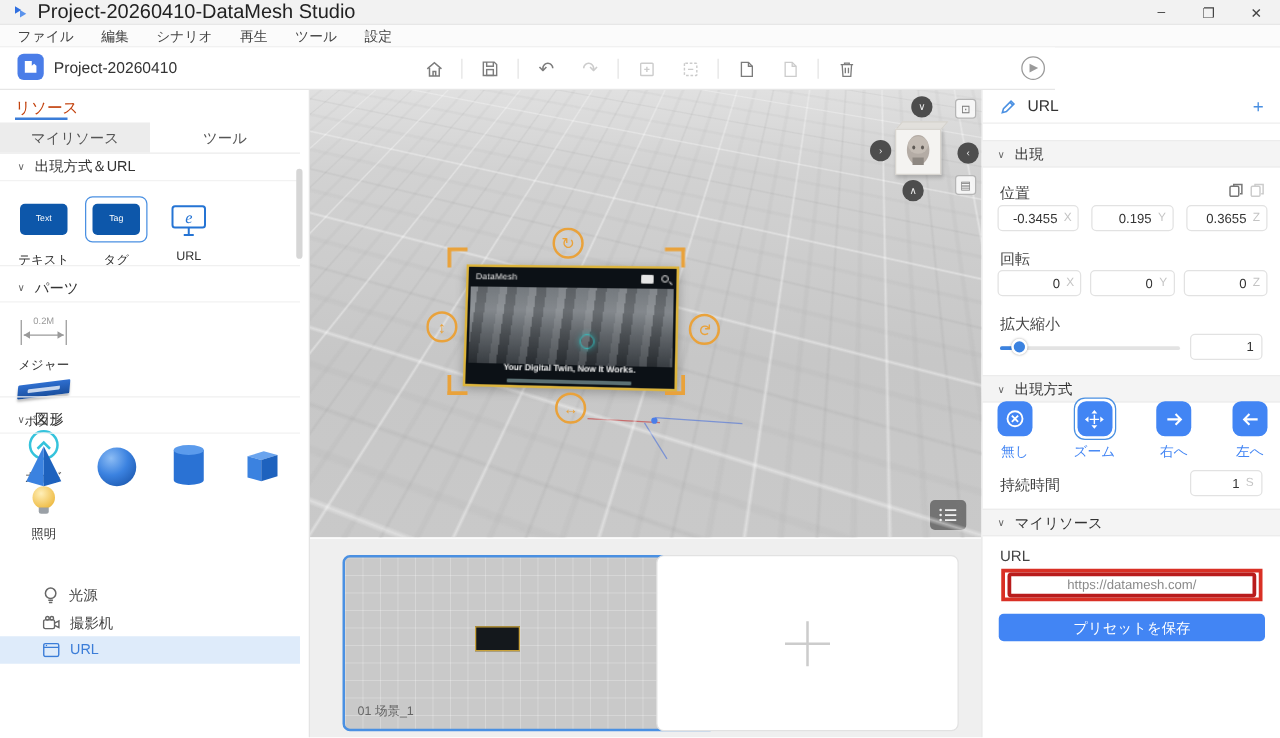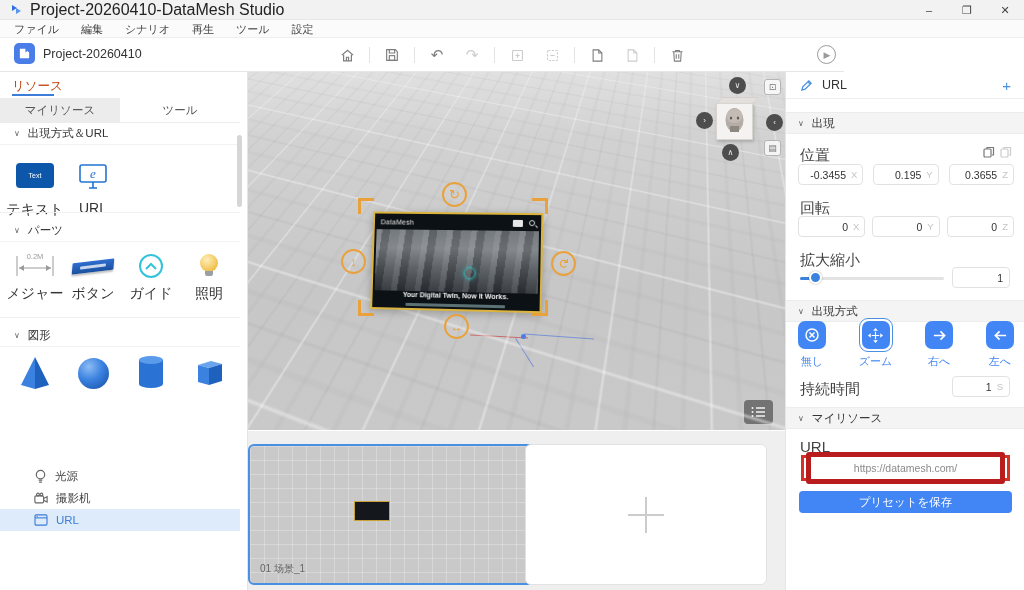--- a/index.html
+++ b/index.html
@@ -35,21 +35,21 @@
   .res-underline { position:absolute; left:12px; top:22px; width:42px; height:2px; background:#3b7dd8; }
   .ltabs { position:absolute; left:0; top:26px; width:240px; height:25px; display:flex; border-bottom:1px solid #ececec; }
   .ltab { flex:1; display:flex; align-items:center; justify-content:center; font-size:11.5px; color:#555; }
   .ltab.inactive { background:#ececec; }
   .lsec { position:absolute; left:0; width:240px; height:22px; display:flex; align-items:center; gap:8px; padding-left:14px; font-size:11.5px; color:#333; border-bottom:1px solid #f2f2f2; }
   .chev { font-size:8px; color:#666; }
   .items-row { position:absolute; display:flex; }
   .litem { width:58px; display:flex; flex-direction:column; align-items:center; gap:7px; }
   .badge { width:38px; height:25px; background:#0d57aa; border-radius:4px; color:#fff; font-size:7px; display:flex; align-items:center; justify-content:center; }
   .sel-wrap { border:1px solid #4a90e2; border-radius:6px; padding:5px 5px; background:#fff; }
-  .litem-label { font-size:14px; color:#333; }
+  .litem-label { font-size:10px; color:#333; }
   .divider { position:absolute; left:0; width:240px; height:1px; background:#f0f0f0; }
   .lscroll { position:absolute; left:237px; top:63px; width:5px; height:72px; border-radius:3px; background:#d6d6d6; }
   .panel-border { position:absolute; left:247px; top:72px; width:1px; height:518px; background:#e4e4e4; }
 
   .measure { width:44px; height:24px; position:relative; color:#9a9a9a; }
   .measure .mtxt { position:absolute; left:0; right:0; top:-2px; text-align:center; font-size:7.5px; color:#9a9a9a; }
   .objlist-hd { position:absolute; left:0; top:368px; width:240px; height:24px; background:#fafafa; border-top:1px solid #e5e5e5; display:flex; align-items:center; padding-left:14px; font-size:11.5px; font-weight:bold; color:#333; }
   .objrow { position:absolute; left:0; width:240px; height:22px; display:flex; align-items:center; gap:8px; padding-left:34px; font-size:11.5px; color:#444; }
   .objrow.sel { background:#deebfa; color:#3b7dd8; }
 
@@ -103,56 +103,56 @@
 
   
   .navcircle { position:absolute; width:17px; height:17px; border-radius:50%; background:#4d4d4d; color:#eee; display:flex; align-items:center; justify-content:center; font-size:8px; }
   .viewcube { position:absolute; left:468px; top:31px; width:37px; height:37px; background:#f4f3f1; border:1px solid #d8d5d0; box-shadow:1px 2px 3px rgba(0,0,0,.18); }
   .cube-top { position:absolute; left:468px; top:25px; width:37px; height:7px; background:#e2e0dc; transform:skewX(-40deg); transform-origin:bottom left; border:1px solid #d4d1cc; }
   .sqbtn { position:absolute; width:17px; height:16px; background:rgba(250,250,250,.85); border:1px solid #b5b5b5; border-radius:3px; color:#777; font-size:9px; display:flex; align-items:center; justify-content:center; }
   .listbtn { position:absolute; left:496px; top:328px; width:29px; height:24px; background:rgba(100,100,100,.85); border-radius:4px; display:flex; align-items:center; justify-content:center; }
 
   
   .timeline { position:absolute; left:248px; top:430px; width:537px; height:160px; background:#efefef; border-top:1px solid #fff; }
-  .scene-card { position:absolute; left:0; top:13px; width:300px; height:141px; background:#c9c9c9; border:2px solid #4a90e2; border-radius:6px; overflow:hidden; }
+  .scene-card { position:absolute; left:26px; top:13px; width:300px; height:141px; background:#c9c9c9; border:2px solid #4a90e2; border-radius:6px; overflow:hidden; }
   .scene-grid { position:absolute; inset:0;
     background-image:linear-gradient(rgba(255,255,255,.25) 1px, transparent 1px), linear-gradient(90deg, rgba(255,255,255,.25) 1px, transparent 1px);
     background-size:14px 14px; }
   .scene-mini { position:absolute; left:104px; top:55px; width:36px; height:20px; background:#14181c; border:1px solid #c9a23a; }
   .scene-label { position:absolute; left:10px; bottom:7px; font-size:10px; color:#666; }
   .add-card { position:absolute; left:277px; top:13px; width:242px; height:141px; background:#fff; border:1px solid #e2e2e2; border-radius:6px; display:flex; align-items:center; justify-content:center; }
   .pluslines { position:relative; width:36px; height:36px; }
   .pluslines::before { content:""; position:absolute; left:0; top:17px; width:36px; height:2px; background:#ccc; }
   .pluslines::after { content:""; position:absolute; left:17px; top:0; width:2px; height:36px; background:#ccc; }
 
   
   .right { position:absolute; left:785px; top:72px; width:239px; height:518px; background:#fff; border-left:1px solid #e5e5e5; }
   .rp-hd { position:absolute; left:0; top:0; width:239px; height:27px; border-bottom:1px solid #eee; display:flex; align-items:center; padding:0 14px; gap:9px; }
   .rp-title { font-size:12.5px; color:#333; }
   .rp-plus { margin-left:auto; color:#4a90e2; font-size:15px; }
   .rsec { position:absolute; left:0; width:239px; height:22px; background:#f4f4f4; border-top:1px solid #ececec; border-bottom:1px solid #ececec; display:flex; align-items:center; gap:8px; padding-left:12px; font-size:11.5px; color:#333; }
-  .flabel { position:absolute; left:14px; font-size:15px; color:#444; }
+  .flabel { position:absolute; left:14px; font-size:12px; color:#444; }
   .triple { position:absolute; left:12px; width:216px; display:flex; gap:7px; }
   .numfield { flex:1; height:21px; border:1px solid #e2e2e2; border-radius:4px; display:flex; align-items:center; padding:0 5px; background:#fff; }
   .numfield input { width:100%; border:none; outline:none; font-size:10.5px; color:#333; text-align:right; font-family:inherit; background:transparent; }
   .unit { font-size:9.5px; color:#c4c4c4; margin-left:5px; }
   .copy-icons { position:absolute; right:12px; display:flex; gap:5px; }
   .slider { position:absolute; left:14px; top:0; width:144px; height:14px; }
   .slider .track { position:absolute; left:0; top:6px; width:100%; height:3px; background:#e3e3e3; border-radius:2px; }
   .slider .fill { position:absolute; left:0; top:6px; width:15px; height:3px; background:#3b82e0; border-radius:2px; }
   .slider .thumb { position:absolute; left:9px; top:0; width:13px; height:13px; border-radius:50%; background:#3b82e0; border:2px solid #fff; box-shadow:0 0 2px rgba(0,0,0,.35); }
   .sfield { position:absolute; width:58px; height:21px; border:1px solid #e2e2e2; border-radius:4px; display:flex; align-items:center; padding:0 6px; }
   .sfield input { width:100%; border:none; outline:none; font-size:10.5px; color:#333; text-align:right; font-family:inherit; }
   .modes { position:absolute; left:12px; top:249px; width:216px; display:flex; justify-content:space-between; }
   .mode { display:flex; flex-direction:column; align-items:center; gap:5px; }
   .modebtn { width:28px; height:28px; border-radius:7px; background:#4285f4; display:flex; align-items:center; justify-content:center; }
   .modesel { border:1px solid #4a90e2; border-radius:9px; padding:2px; margin:-3px; background:#fff; }
   .modelabel { font-size:11px; color:#4285f4; }
   .urlfield-wrap { position:absolute; left:15px; top:383px; width:209px; height:26px; border:3px solid #d93025; display:flex; align-items:center; }
-  .urlfield { width:100%; height:32px; margin:0 2px; border:5px solid #b91c1c; border-radius:3px; text-align:center; font-size:10.5px; color:#8a8a8a; outline:none; font-family:inherit; }
+  .urlfield { width:100%; height:20px; margin:0 2px; border:3px solid #b91c1c; border-radius:3px; text-align:center; font-size:10.5px; color:#8a8a8a; outline:none; font-family:inherit; }
   .savebtn { position:absolute; left:13px; top:419px; width:213px; height:22px; background:#4285f4; border:none; border-radius:4px; color:#fff; font-size:11.5px; font-family:inherit; }
   svg { display:block; }
 </style>
 </head>
 <body>
 
 <div class="app">
 
   <div class="titlebar">
     <svg class="logo" viewBox="0 0 12 12">
@@ -257,38 +257,44 @@
     </div>
 
     <div class="items-row" style="left:6px; top:85px;">
       <div class="litem">
         <div style="padding:6px;">
             <div class="badge">Text</div>
           </div>
         <span class="litem-label">テキスト</span>
       </div>
       <div class="litem">
+        <div class="sel-wrap">
+            <div class="badge">Tag</div>
+          </div>
+        <span class="litem-label">タグ</span>
+      </div>
+      <div class="litem">
         <div style="padding:6px 6px 3px;">
           <svg width="30" height="27" viewBox="0 0 30 27" fill="none" stroke="#2574d4" stroke-width="1.6">
             <rect x="2" y="2" width="26" height="17" rx="2"></rect>
             <path d="M11 25 h8 M15 19 v6"></path>
             <text x="15" y="15" text-anchor="middle" font-size="13" font-style="italic" font-family="'Liberation Serif',serif" fill="#2574d4" stroke="none">e</text>
           </svg>
         </div>
         <span class="litem-label">URL</span>
       </div>
     </div>
     <div class="divider" style="top:140px;"></div>
 
     <div class="lsec" style="top:148px;">
       <span class="chev">∨</span>
       <span>パーツ</span>
     </div>
 
-    <div class="items-row" style="left:6px; top:182px;">
+    <div class="items-row" style="left:6px; top:182px;flex-direction:column;">
       <div class="litem">
         <div class="measure">
           <div class="mtxt">0.2M</div>
           <svg width="44" height="24" viewBox="0 0 44 24" stroke="#9a9a9a" stroke-width="1" fill="#9a9a9a">
               <path d="M4 2 V22 M40 2 V22" fill="none"></path>
               <path d="M6 14 H38" fill="none"></path>
               <path d="M6 14 l5-3 v6 z M38 14 l-5-3 v6 z" stroke="none"></path>
             </svg>
         </div>
         <span class="litem-label">メジャー</span>

